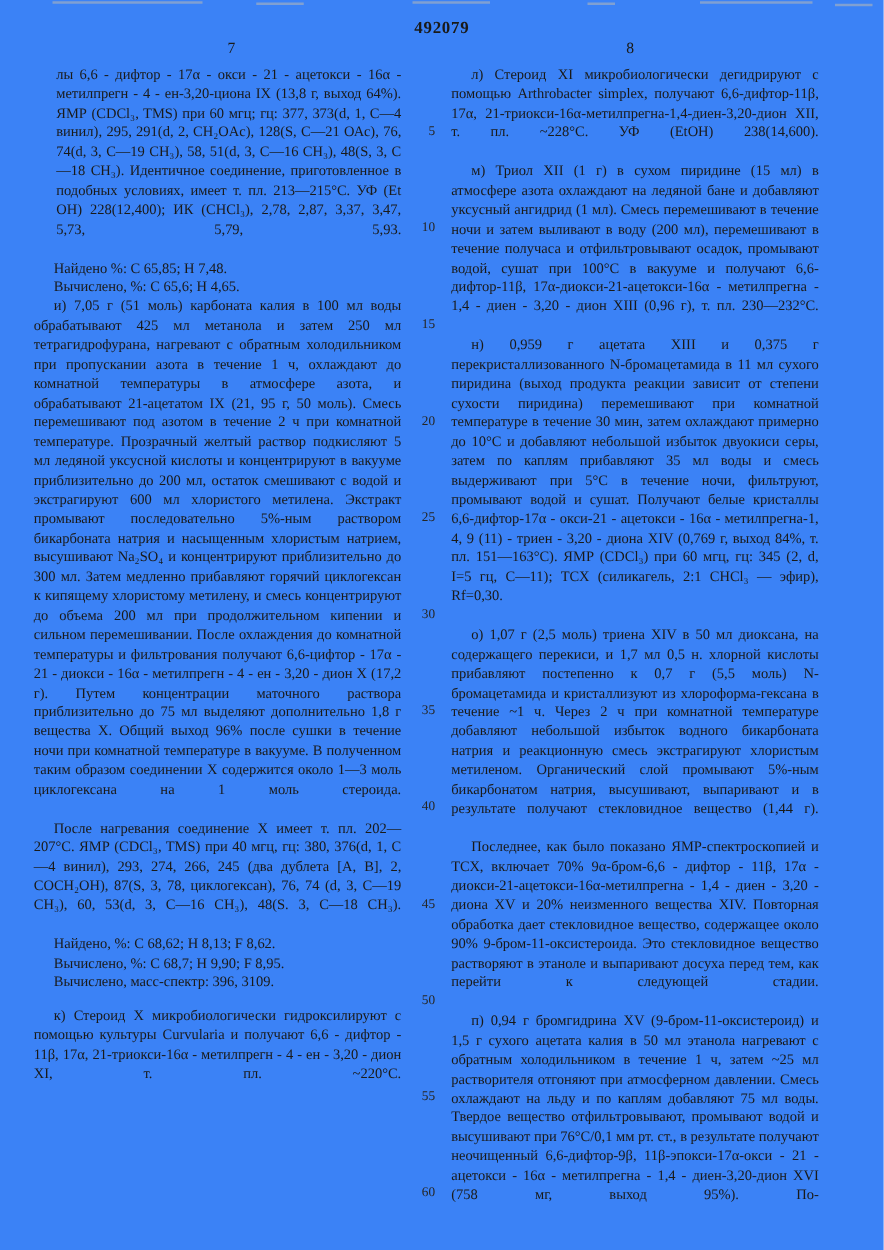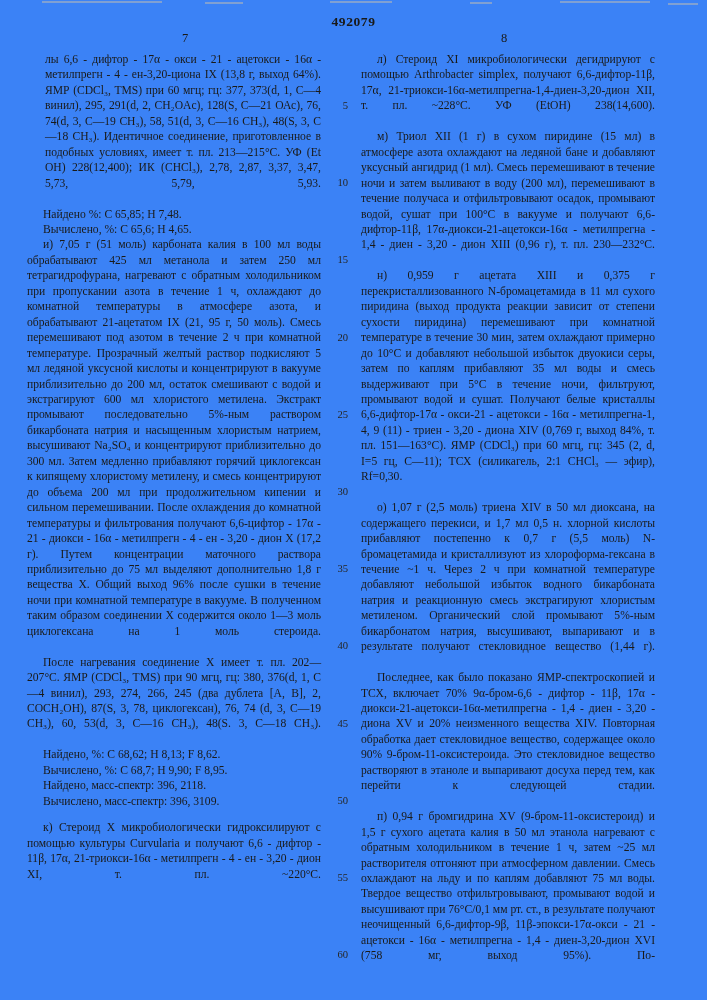--- a/index.html
+++ b/index.html
@@ -126,24 +126,23 @@
 
   <div class="folio folio-left">7</div>
 
   <div class="folio folio-right">8</div>
 
   <div class="col col-left">
     <p class="noind jf">лы 6,6 - дифтор - 17α - окси - 21 - ацетокси - 16α - метилпрегн - 4 - ен-3,20-циона IX (13,8 г, выход 64%). ЯМР (CDCl₃, TMS) при 60 мгц; гц: 377, 373(d, 1, С—4 винил), 295, 291(d, 2, CH₂OAc), 128(S, С—21 ОАс), 76, 74(d, 3, С—19 CH₃), 58, 51(d, 3, С—16 CH₃), 48(S, 3, С—18 CH₃). Идентичное соединение, приготовленное в подобных условиях, имеет т. пл. 213—215°С. УФ (Et OH) 228(12,400); ИК (CHCl₃), 2,78, 2,87, 3,37, 3,47, 5,73, 5,79, 5,93.</p>
     <p class="ind">Найдено %: С 65,85; Н 7,48.</p>
     <p class="ind">Вычислено, %: С 65,6; Н 4,65.</p>
     <p class="ind jf">и) 7,05 г (51 моль) карбоната калия в 100 мл воды обрабатывают 425 мл метанола и затем 250 мл тетрагидрофурана, нагревают с обратным холодильником при пропускании азота в течение 1 ч, охлаждают до комнатной температуры в атмосфере азота, и обрабатывают 21-ацетатом IX (21, 95 г, 50 моль). Смесь перемешивают под азотом в течение 2 ч при комнатной температуре. Прозрачный желтый раствор подкисляют 5 мл ледяной уксусной кислоты и концентрируют в вакууме приблизительно до 200 мл, остаток смешивают с водой и экстрагируют 600 мл хлористого метилена. Экстракт промывают последовательно 5%-ным раствором бикарбоната натрия и насыщенным хлористым натрием, высушивают Na₂SO₄ и концентрируют приблизительно до 300 мл. Затем медленно прибавляют горячий циклогексан к кипящему хлористому метилену, и смесь концентрируют до объема 200 мл при продолжительном кипении и сильном перемешивании. После охлаждения до комнатной температуры и фильтрования получают 6,6-цифтор - 17α - 21 - диокси - 16α - метилпрегн - 4 - ен - 3,20 - дион X (17,2 г). Путем концентрации маточного раствора приблизительно до 75 мл выделяют дополнительно 1,8 г вещества X. Общий выход 96% после сушки в течение ночи при комнатной температуре в вакууме. В полученном таким образом соединении X содержится около 1—3 моль циклогексана на 1 моль стероида.</p>
-    <p class="ind jf">После нагревания соединение X имеет т. пл. 202—207°С. ЯМР (CDCl₃, TMS) при 90 мгц, гц: 380, 376(d, 1, С—4 винил), 293, 274, 266, 245 (два дублета [А, В], 2, COCH₂OH), 87(S, 3, 78, циклогексан), 76, 74 (d, 3, С—19 CH₃), 60, 53(d, 3, С—16 CH₃), 48(S. 3, С—18 CH₃).</p>
+    <p class="ind jf">После нагревания соединение X имеет т. пл. 202—207°С. ЯМР (CDCl₃, TMS) при 40 мгц, гц: 380, 376(d, 1, С—4 винил), 293, 274, 266, 245 (два дублета [А, В], 2, COCH₂OH), 87(S, 3, 78, циклогексан), 76, 74 (d, 3, С—19 CH₃), 60, 53(d, 3, С—16 CH₃), 48(S. 3, С—18 CH₃).</p>
     <p class="ind">Найдено, %: С 68,62; Н 8,13; F 8,62.</p>
     <p class="ind">Вычислено, %: С 68,7; Н 9,90; F 8,95.</p>
-    <p class="ind">Найдено, масс-спектр: 396, 2118.</p>
     <p class="ind">Вычислено, масс-спектр: 396, 3109.</p>
     <p class="ind gap jf">к) Стероид X микробиологически гидроксилируют с помощью культуры Curvularia и получают 6,6 - дифтор - 11β, 17α, 21-триокси-16α - метилпрегн - 4 - ен - 3,20 - дион XI, т. пл. ~220°С.</p>
   </div>
 
   <div class="gutter">
     <span style="top:48px">5</span>
     <span style="top:125px">10</span>
     <span style="top:202px">15</span>
     <span style="top:280px">20</span>
     <span style="top:357px">25</span>

